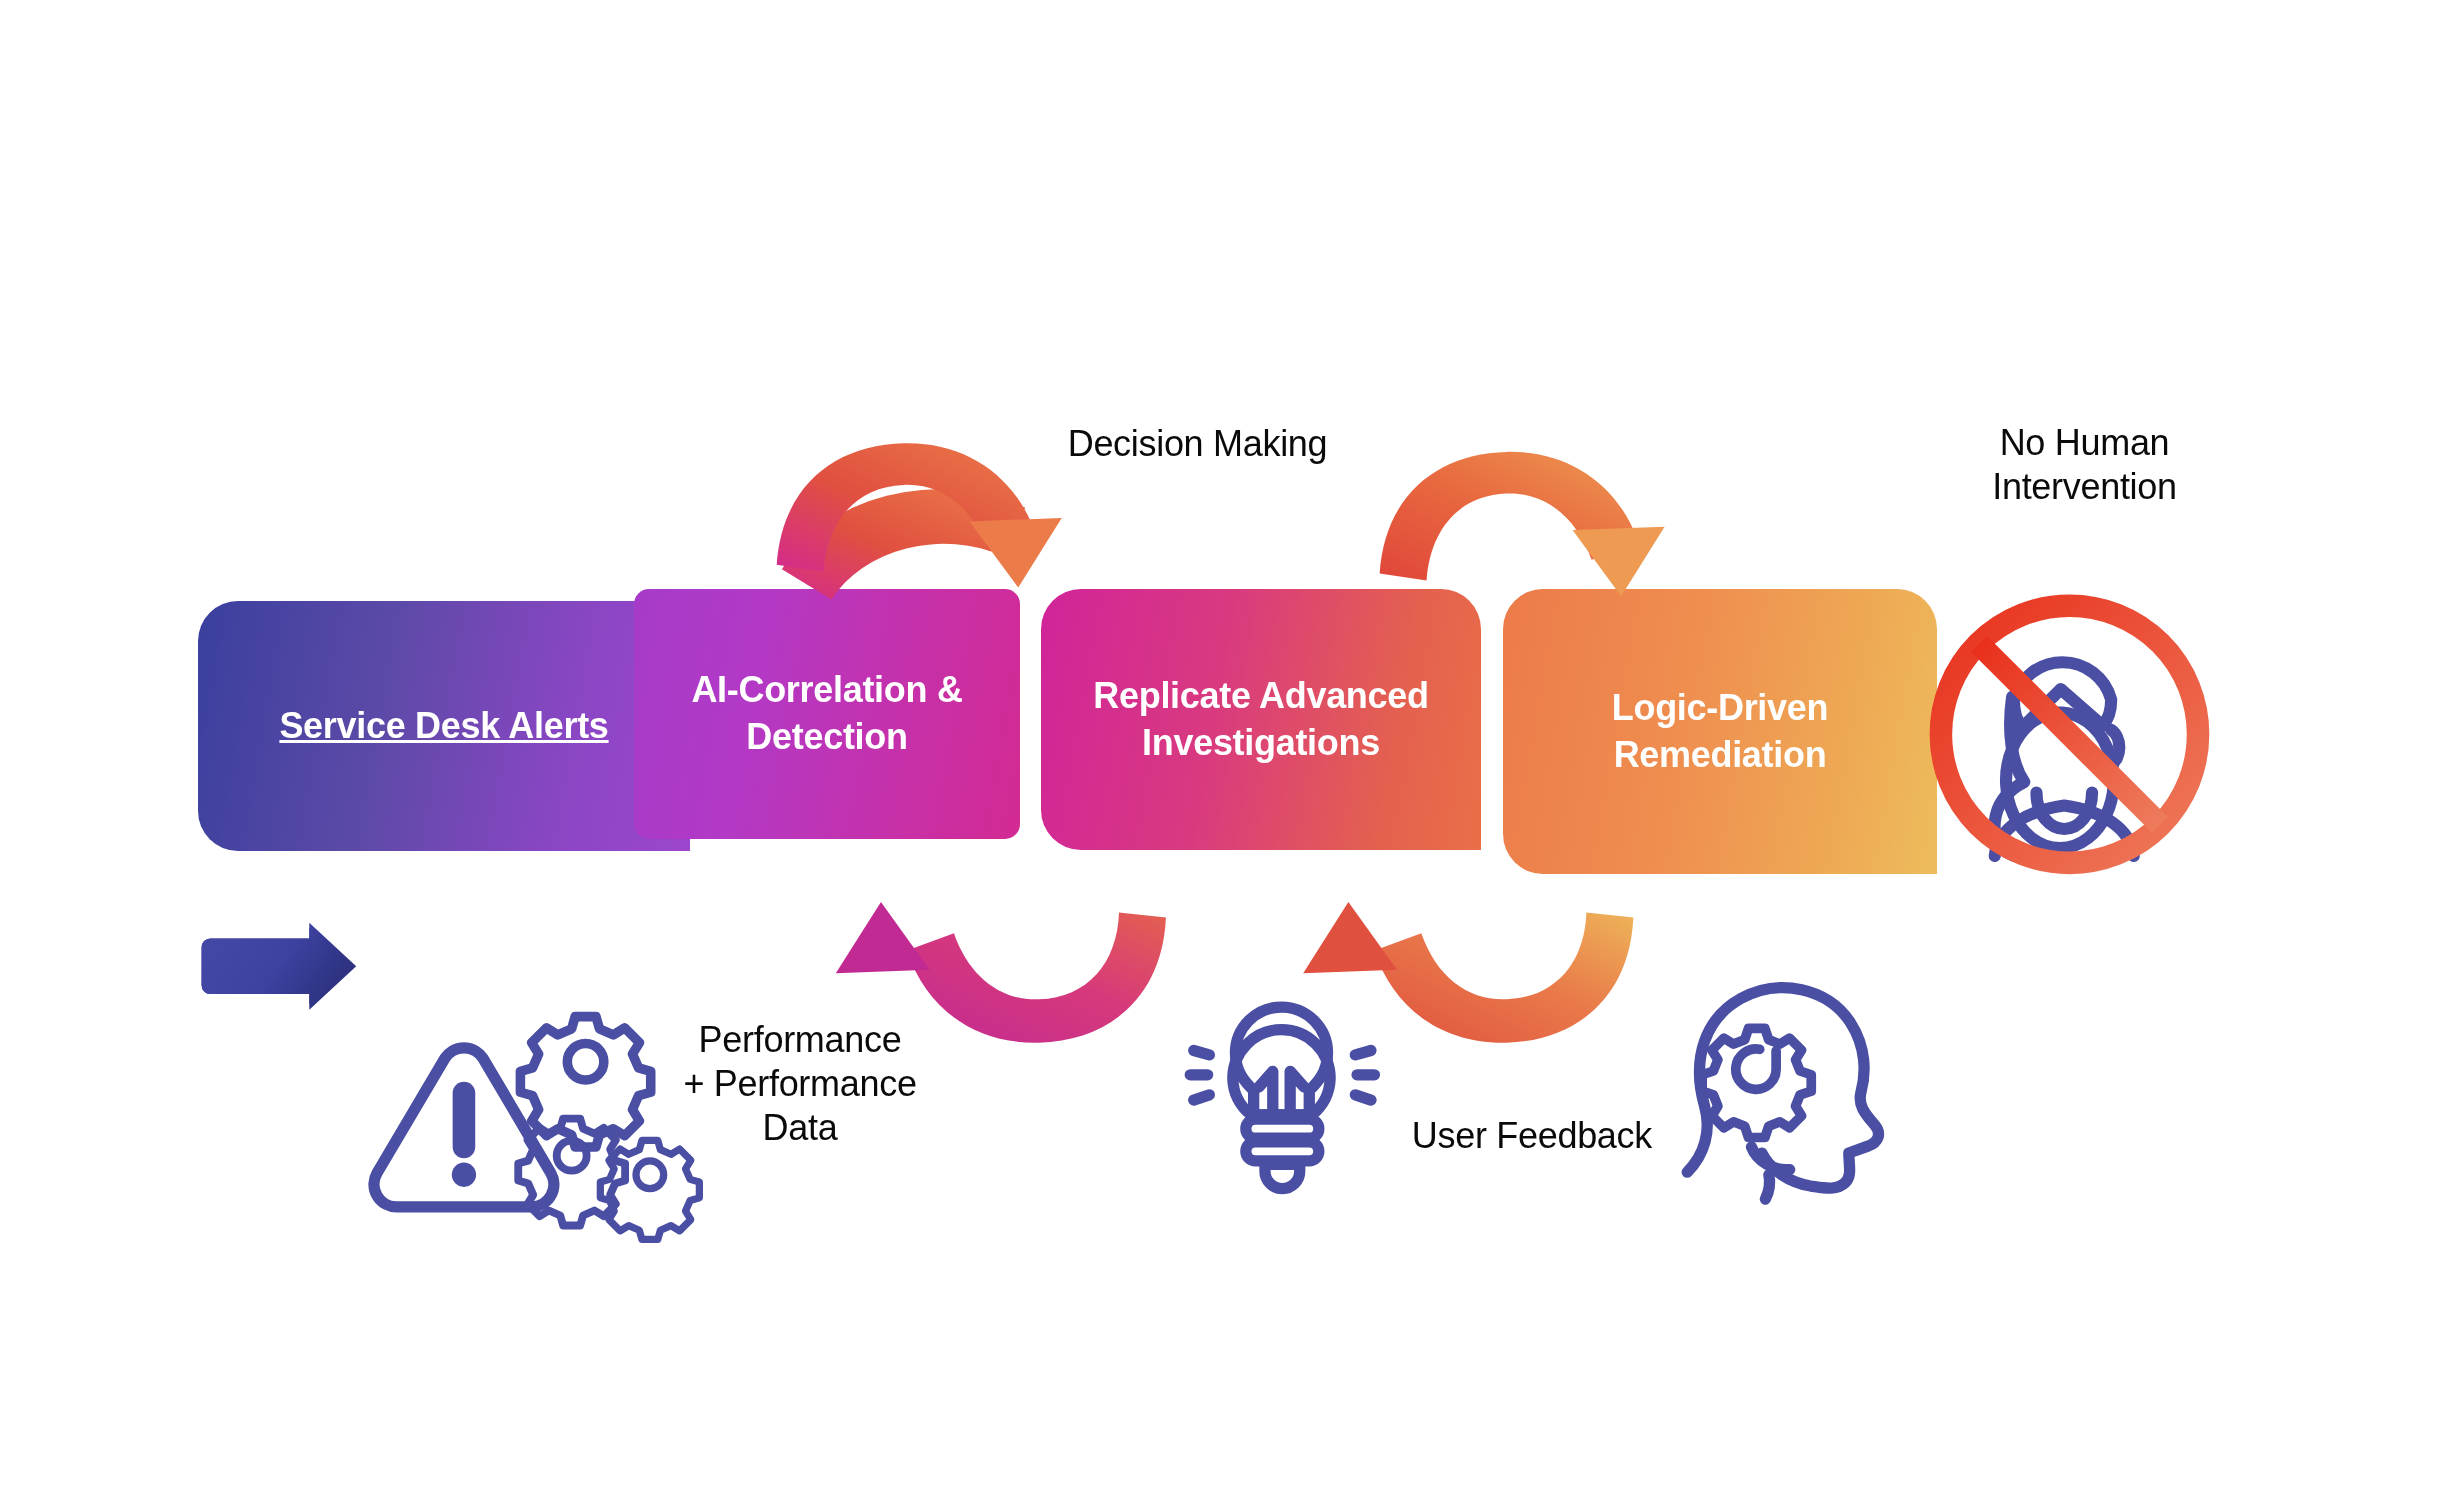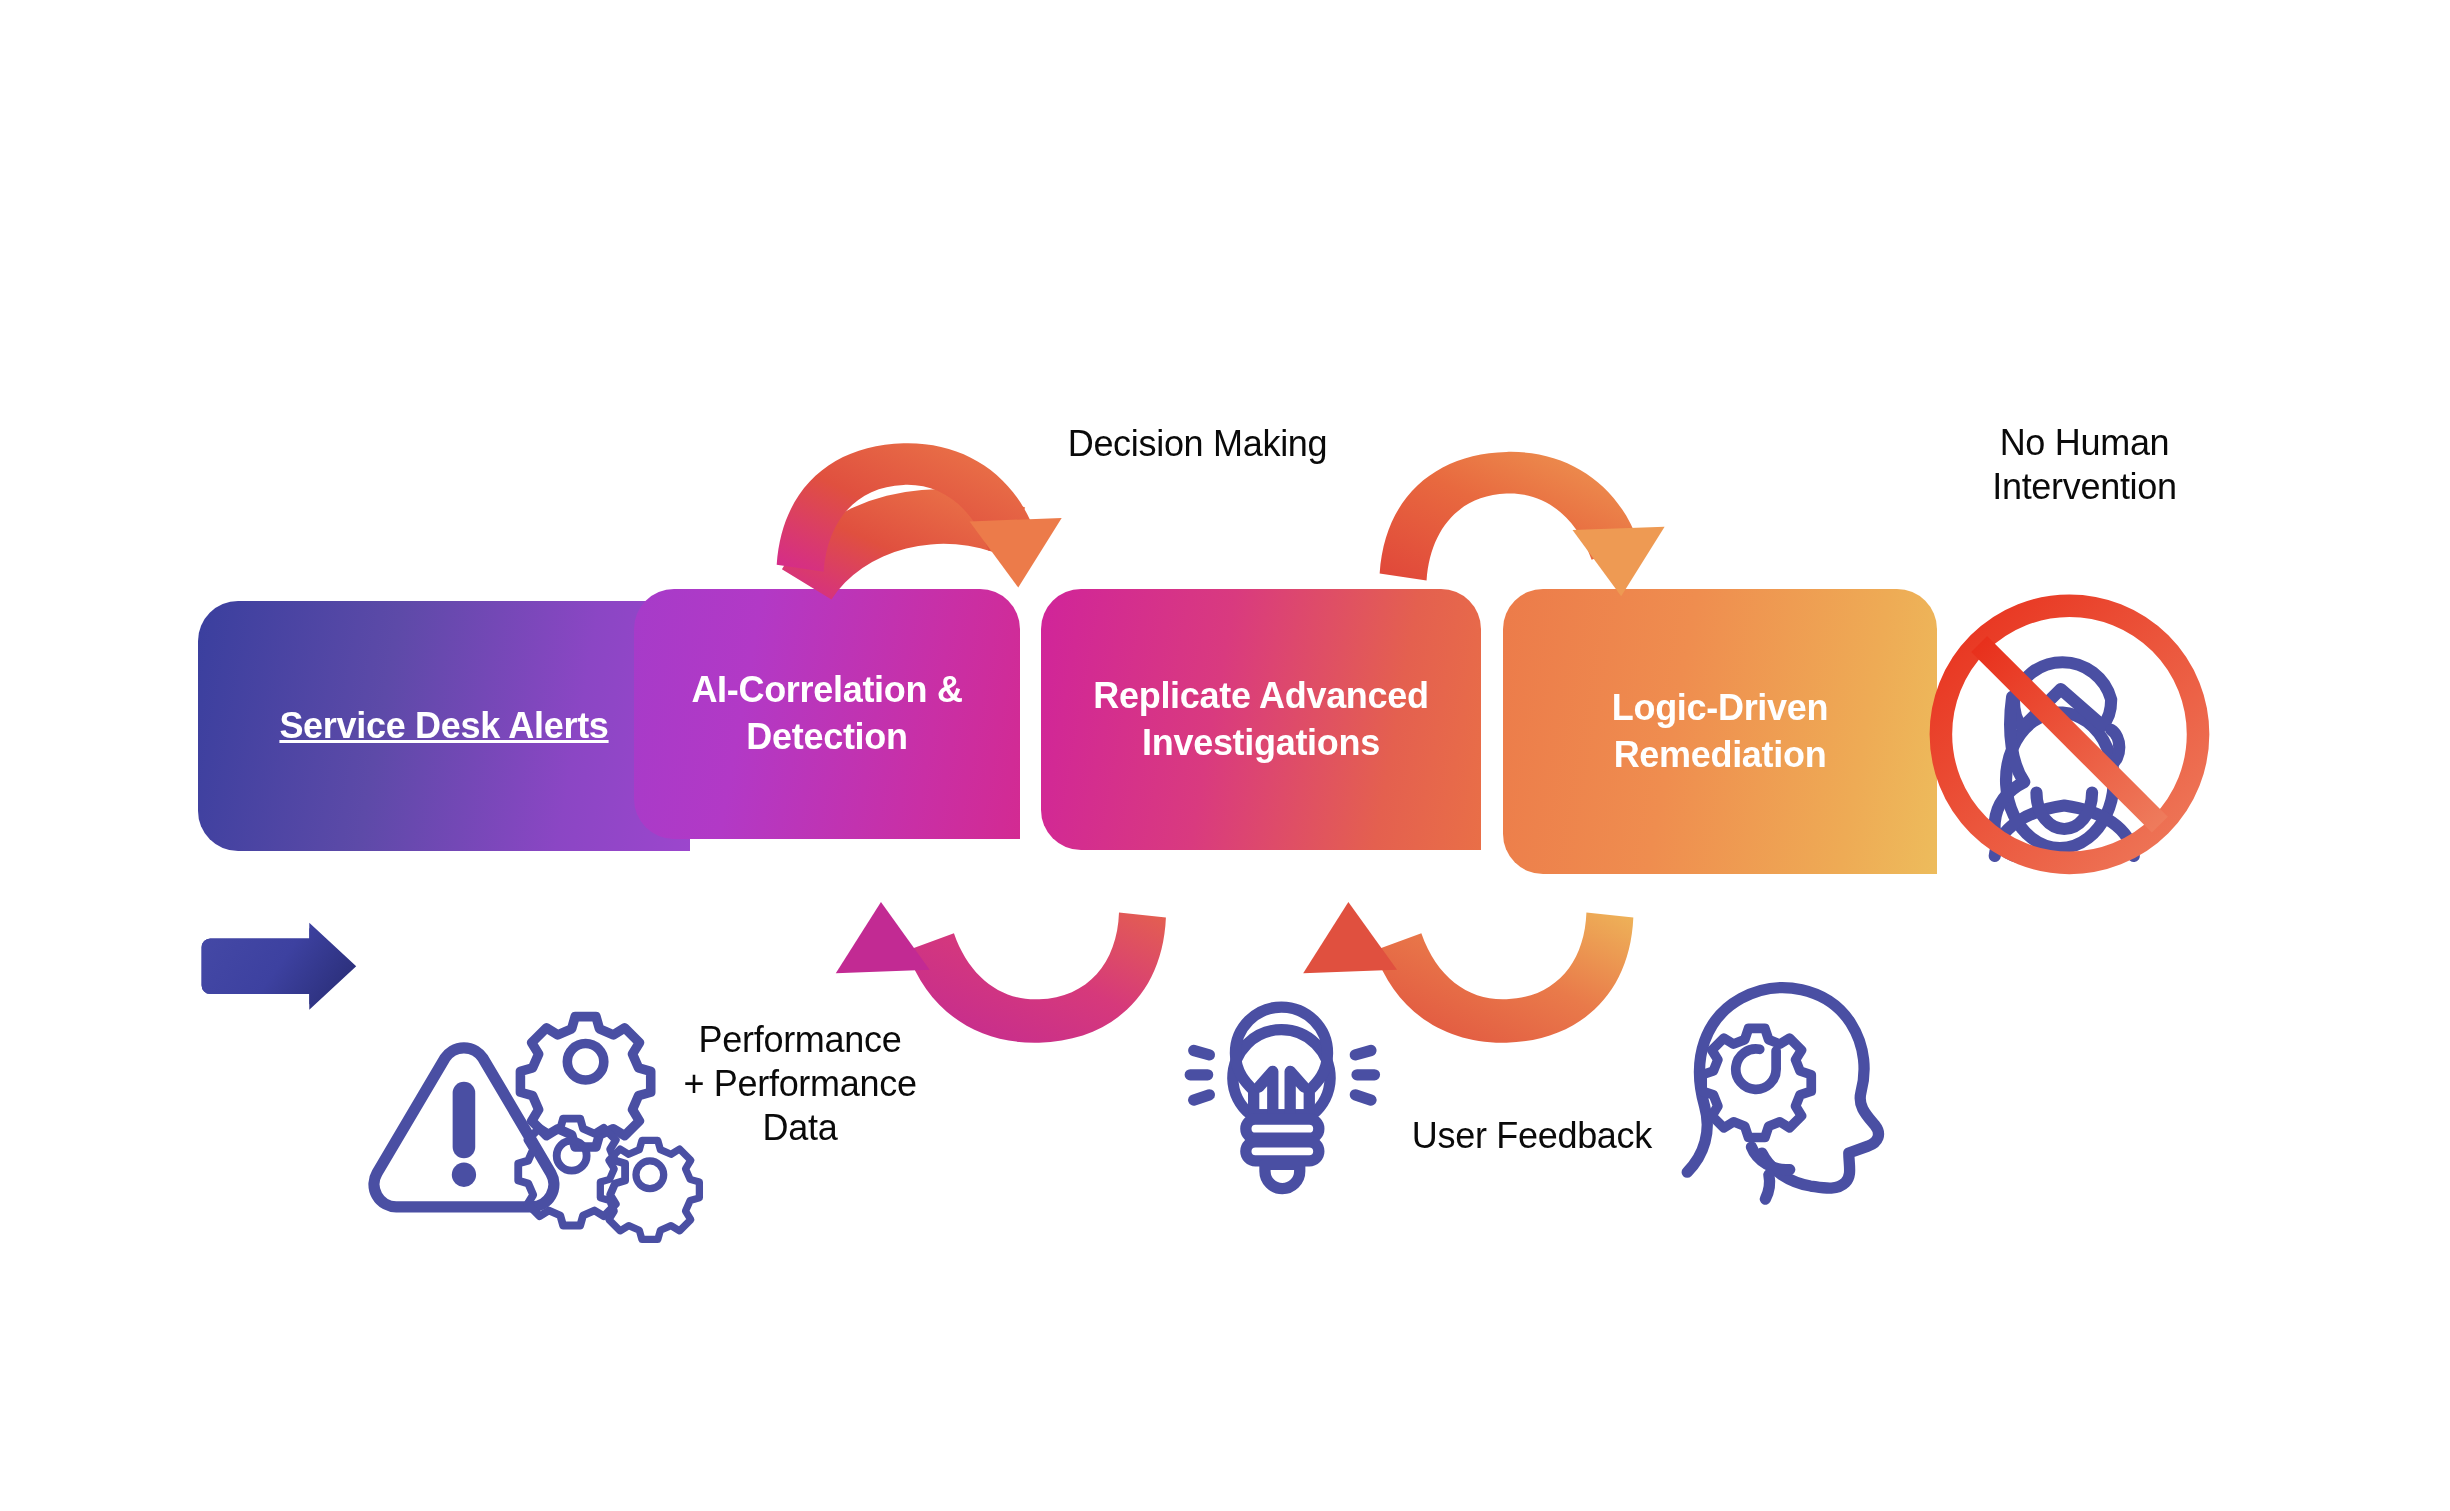--- a/index.html
+++ b/index.html
@@ -39,20 +39,21 @@
   .proc-box span { display: block; }
 
   #box-0 {
     left: 198px; top: 601px; width: 492px; height: 250px;
     background: linear-gradient(100deg, #3a3f9e 0%, #5d4aa8 38%, #8b46c4 75%, #9c46cd 100%);
     text-decoration: underline;
   }
   #box-1 {
     left: 634px; top: 589px; width: 386px; height: 250px;
     background: linear-gradient(100deg, #a63bc9 0%, #b239c6 30%, #c92fa5 75%, #d32a92 100%);
+    border-radius: 15px;
   }
   #box-2 {
     left: 1041px; top: 589px; width: 440px; height: 261px;
     background: linear-gradient(100deg, #d0249a 0%, #d93a7f 40%, #e4604f 78%, #e96f47 100%);
   }
   #box-3 {
     left: 1503px; top: 589px; width: 434px; height: 285px;
     background: linear-gradient(100deg, #ec7b4a 0%, #ef8d4f 40%, #eeab55 80%, #edbc5c 100%);
   }
 

